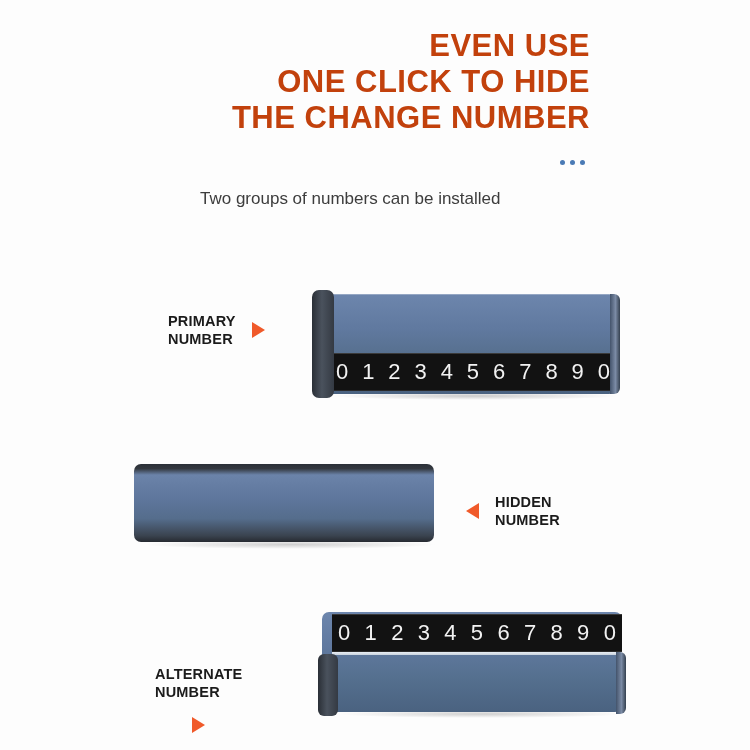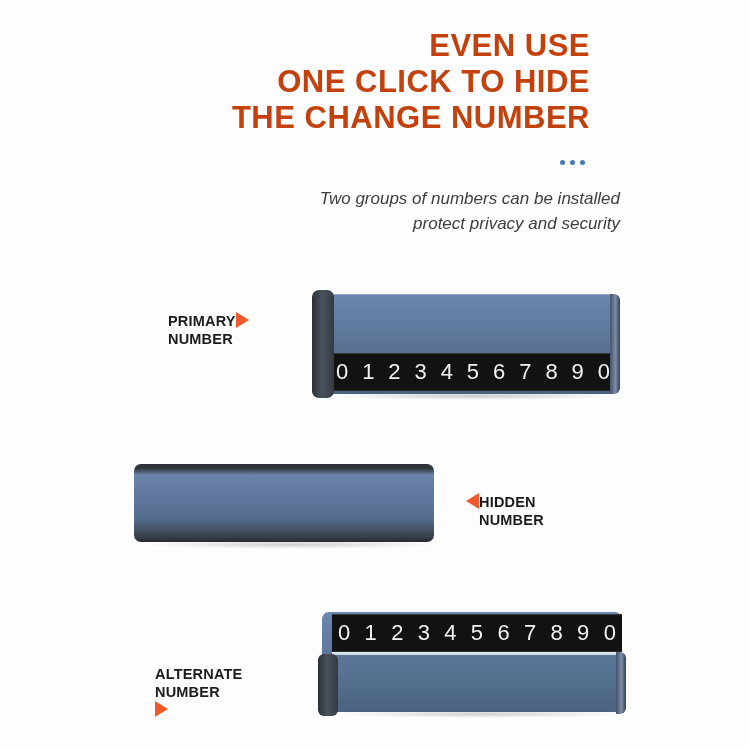--- a/index.html
+++ b/index.html
@@ -55,22 +55,21 @@
     border-radius: 50%;
     background: #4a7ab5;
   }
 
   
   .subcopy {
     position: absolute;
     top: 186px;
     left: 200px;
     width: 420px;
-    text-align: right;
-    font-style: italic;
+    text-align: left;
   }
   .subcopy .sline {
     font-family: "Liberation Sans", sans-serif;
     font-size: 17px;
     line-height: 25px;
     color: #3d3d3d;
     white-space: nowrap;
   }
 
   
@@ -235,22 +234,22 @@
     bottom: -6px;
     width: 290px;
     height: 8px;
     background: radial-gradient(ellipse at center, rgba(0,0,0,.18) 0%, rgba(0,0,0,0) 70%);
   }
 
   
   .callout {
     position: absolute;
     display: flex;
-    align-items: flex-start;
-    gap: 0;
+    align-items: center;
+    gap: 16px;
   }
   .callout .ctext {
     font-family: "Liberation Sans", sans-serif;
     font-weight: bold;
     font-size: 14.5px;
     line-height: 18px;
     color: #1b1b1b;
     letter-spacing: 0.2px;
     white-space: nowrap;
   }
@@ -286,21 +285,20 @@
   </div>
 
   <div class="dots">
     <span></span>
       <span></span>
       <span></span>
   </div>
 
   <div class="subcopy">
     <div class="sline">Two groups of numbers can be installed</div>
-    <div class="sline">protect privacy and security</div>
   </div>
 
   <div class="device dev1">
     <div class="shadow"></div>
     <div class="body"></div>
     <div class="numstrip">
       <span class="digit">0</span>
       <span class="digit">1</span>
       <span class="digit">2</span>
       <span class="digit">3</span>

